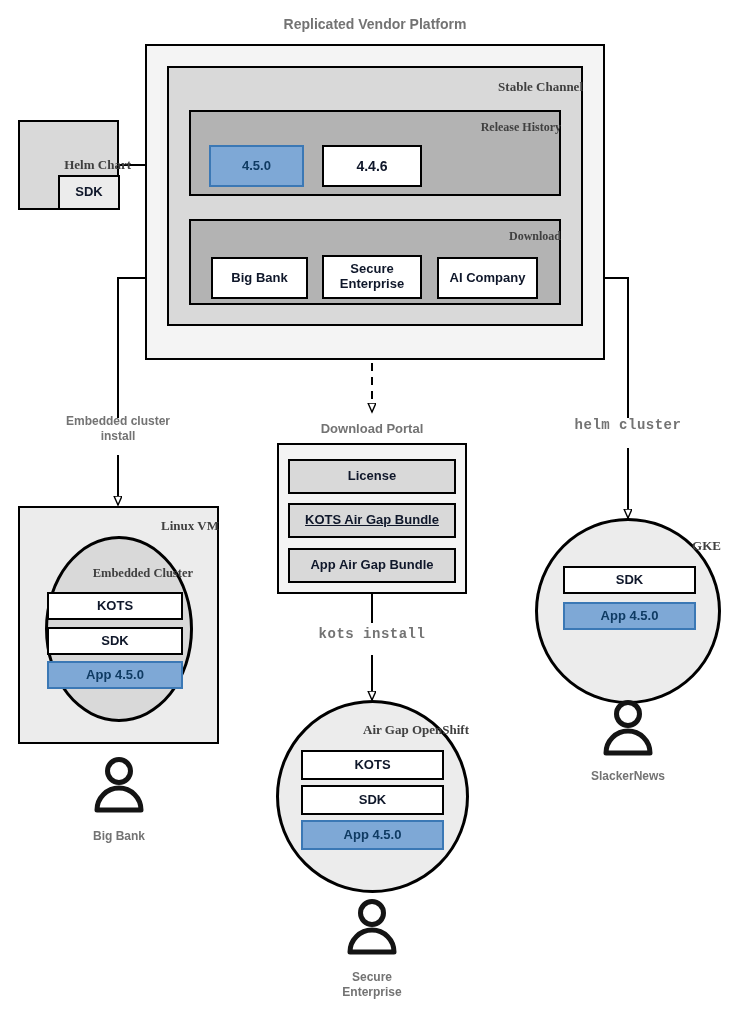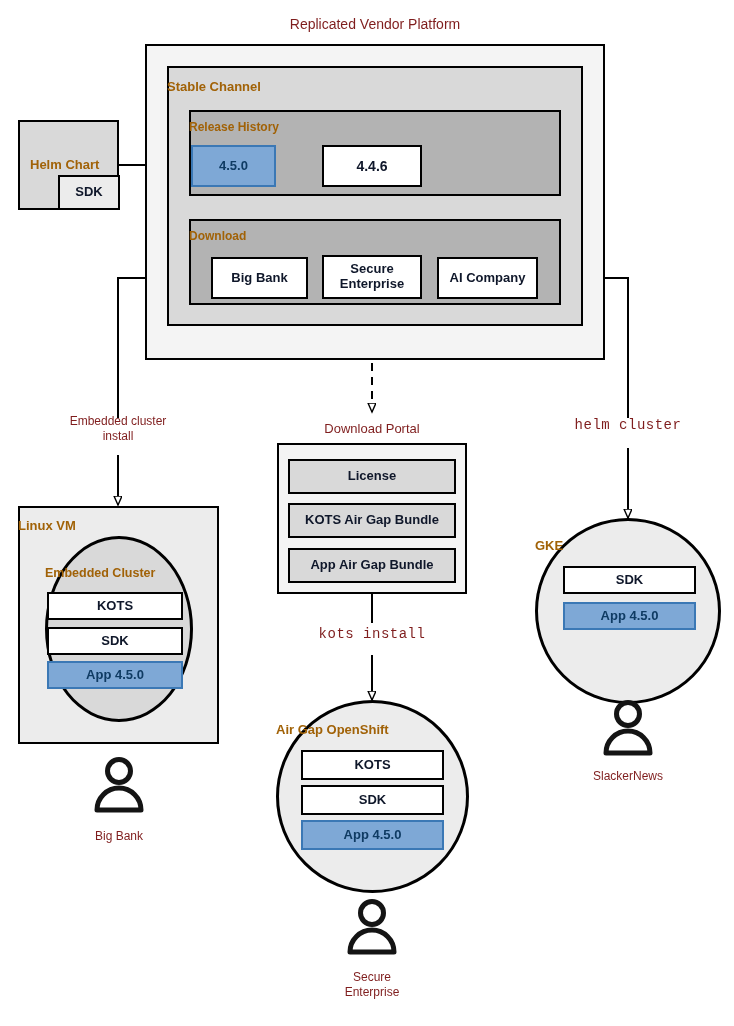--- a/index.html
+++ b/index.html
@@ -47,34 +47,35 @@
     position: absolute;
     box-sizing: border-box;
     border: 3px solid #000000;
     border-radius: 50%;
   }
   .circle-grey { background: #d9d9d9; }
   .circle-light { background: #ececec; }
   .label {
     position: absolute;
     text-align: center;
-    font-weight: normal;
-    color: #7f1d1d;
+    font-weight: bold;
+    color: #737373;
     line-height: 1.25;
   }
   .label.mono {
     font-family: "Liberation Mono", "DejaVu Sans Mono", monospace;
     letter-spacing: 0.5px;
   }
   .title-in {
     position: absolute;
-    text-align: left;
+    text-align: right;
     font-weight: bold;
-    color: #a16207;
+    color: #404040;
     line-height: 1.2;
+    font-family: Liberation Serif, serif;
   }
   svg.edges {
     position: absolute;
     left: 0;
     top: 0;
     width: 734px;
     height: 1026px;
     overflow: visible;
     pointer-events: none;
   }
@@ -111,21 +112,21 @@
   <div class="label" style="left:140px; top:16px; width:470px; font-size:14px;">Replicated Vendor Platform</div>
 
   <div class="node box panel-l1" style="left:145px; top:44px; width:460px; height:316px;"></div>
 
   <div class="node box panel-l2" style="left:167px; top:66px; width:416px; height:260px;"></div>
   <div class="title-in" style="left:167px; top:79px; width:416px; font-size:13px;">Stable Channel</div>
 
   <div class="node box panel-l3" style="left:189px; top:110px; width:372px; height:86px;"></div>
   <div class="title-in" style="left:189px; top:120px; width:372px; font-size:12px;">Release History</div>
 
-  <div class="node box blue" style="left:191px; top:145px; width:85px; height:42px; font-size:13px;">4.5.0</div>
+  <div class="node box blue" style="left:209px; top:145px; width:95px; height:42px; font-size:13px;">4.5.0</div>
   <div class="node box white" style="left:322px; top:145px; width:100px; height:42px; font-size:14px;">4.4.6</div>
 
   <div class="node box panel-l3" style="left:189px; top:219px; width:372px; height:86px;"></div>
   <div class="title-in" style="left:189px; top:229px; width:372px; font-size:12px;">Download</div>
 
   <div class="node box white" style="left:211px; top:257px; width:97px; height:42px; font-size:13px;">Big Bank</div>
   <div class="node box white" style="left:322px; top:255px; width:100px; height:44px; font-size:13px; white-space:pre-line;">Secure
 Enterprise</div>
   <div class="node box white" style="left:437px; top:257px; width:101px; height:42px; font-size:13px;">AI Company</div>
 
@@ -136,21 +137,21 @@
   <div class="label" style="left:38px; top:414px; width:160px; font-size:12px; white-space:pre-line;">Embedded cluster
 install</div>
 
   <div class="label mono" style="left:292px; top:626px; width:160px; font-size:14px;">kots install</div>
 
   <div class="label mono" style="left:548px; top:417px; width:160px; font-size:14px;">helm cluster</div>
 
   <div class="label" style="left:277px; top:421px; width:190px; font-size:13px;">Download Portal</div>
   <div class="node box panel-l1" style="left:277px; top:443px; width:190px; height:151px;"></div>
   <div class="node box lightbox" style="left:288px; top:459px; width:168px; height:35px; font-size:13px;">License</div>
-  <div class="node box lightbox" style="left:288px; top:503px; width:168px; height:35px; font-size:13px;">KOTS Air Gap Bundle</div>
+  <div class="node box lightbox" style="left:288px; top:503px; width:168px; height:35px; font-size:13px;text-decoration:underline;">KOTS Air Gap Bundle</div>
   <div class="node box lightbox" style="left:288px; top:548px; width:168px; height:35px; font-size:13px;">App Air Gap Bundle</div>
 
   <div class="node box greybox" style="left:18px; top:506px; width:201px; height:238px;"></div>
   <div class="title-in" style="left:18px; top:518px; width:201px; font-size:13px;">Linux VM</div>
 
   <div class="circle circle-grey" style="left:45px; top:536px; width:148px; height:186px;"></div>
   <div class="title-in" style="left:45px; top:566px; width:148px; font-size:12.5px;">Embedded Cluster</div>
 
   <div class="node box white" style="left:47px; top:592px; width:136px; height:28px; font-size:13px;">KOTS</div>
   <div class="node box white" style="left:47px; top:627px; width:136px; height:28px; font-size:13px;">SDK</div>

